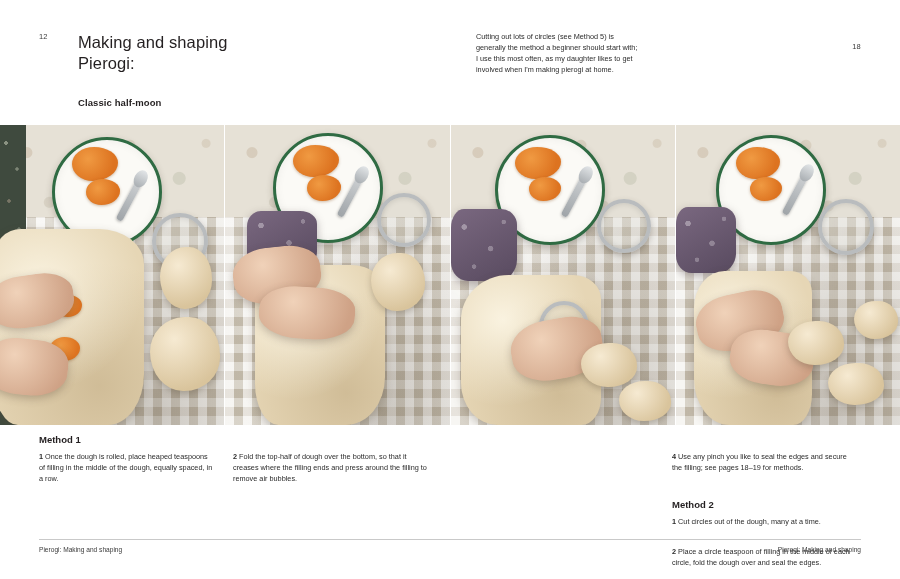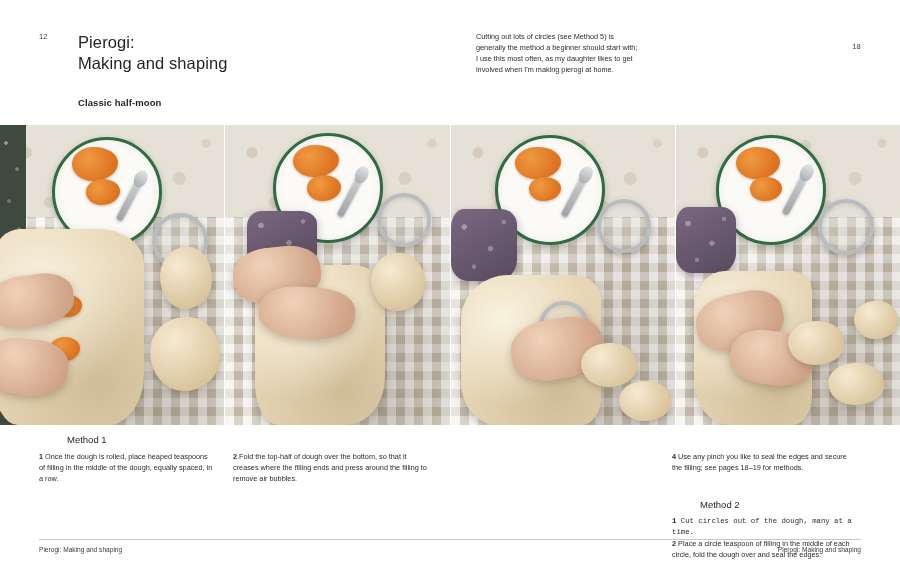--- a/index.html
+++ b/index.html
@@ -226,24 +226,23 @@
   
   .caption {
     position: absolute;
     font-size: 7.3px;
     line-height: 11.1px;
     color: #2b2b2b;
   }
   .caption b, .cap-num { font-weight: bold; }
   .cap-head {
     font-size: 9.5px;
-    font-weight: normal;
+    font-weight: bold;
     margin-bottom: 6px;
     color: #231f20;
-    margin-left: 28px;
   }
   .col-1 { left: 39px;  top: 434px; width: 176px; }
   .col-2 { left: 233px; top: 451px; width: 200px; }
   .col-3 { left: 476px; top: 451px; width: 176px; }
   .col-4 { left: 672px; top: 451px; width: 186px; }
   .col-4b{ left: 672px; top: 499px; width: 190px; }
 
   
   .rule {
     position: absolute;
@@ -264,22 +263,22 @@
 </style>
 </head>
 <body>
 
 <div class="spread">
 
   <div class="folio folio-left">12</div>
   <div class="folio folio-right">18</div>
 
   <div class="title-block">
+    <div class="title-line">Making and shaping</div>
     <div class="title-line">Pierogi:</div>
-    <div class="title-line">Making and shaping</div>
   </div>
   <div class="subhead">Classic half-moon</div>
 
   <div class="intro-col c2">Cutting out lots of circles (see Method 5) is generally the method a beginner should start with; I use this most often, as my daughter likes to get involved when I'm making pierogi at home.</div>
 
   <div class="photo-strip">
 
     <div class="photo">
       <div class="cloth"></div>
       <div class="floral-band"></div>
@@ -361,21 +360,21 @@
   </div>
 
 
   <div class="caption col-4">
     <span class="cap-num">4</span>
     <span>Use any pinch you like to seal the edges and secure the filling; see pages 18–19 for methods.</span>
   </div>
 
   <div class="caption col-4b">
     <div class="cap-head">Method 2</div>
-    <div style="margin-bottom:0;font-family:Liberation Mono, monospace;">
+    <div style="margin-bottom:19px;">
       <span class="cap-num">1</span>
       <span>Cut circles out of the dough, many at a time.</span>
     </div>
     <div>
       <span class="cap-num">2</span>
       <span>Place a circle teaspoon of filling in the middle of each circle, fold the dough over and seal the edges.</span>
     </div>
   </div>
 
   <div class="rule"></div>

